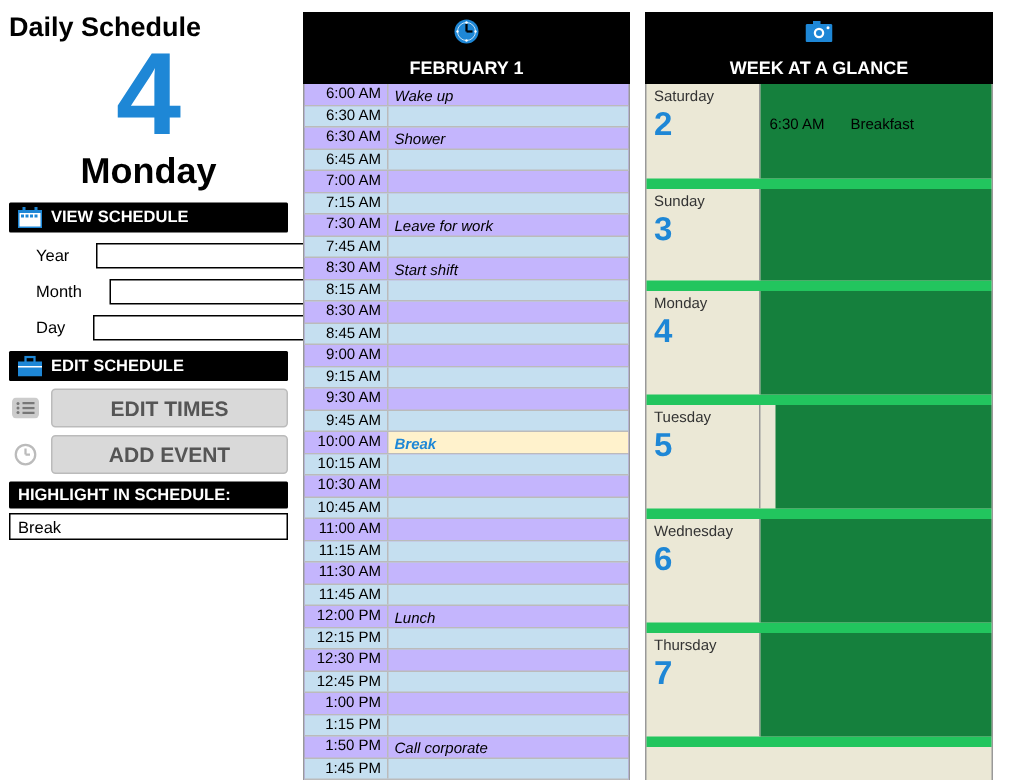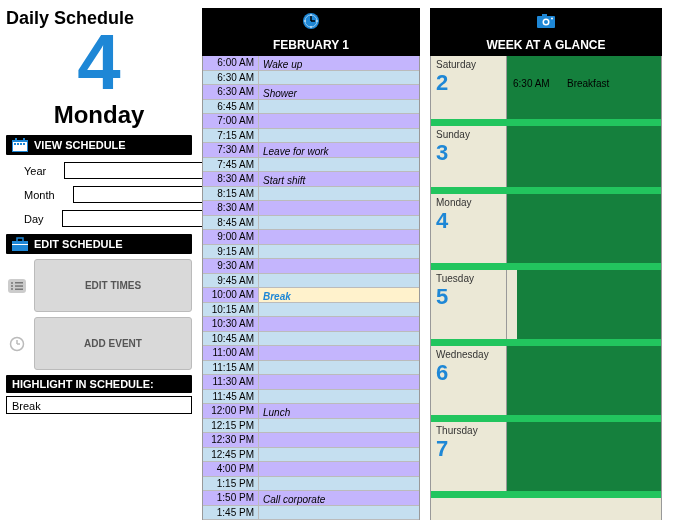--- a/index.html
+++ b/index.html
@@ -9,21 +9,21 @@
 .title { font-size: 18px; font-weight: bold; margin-bottom: 0; }
 .daynum { font-size: 78px; font-weight: bold; color: #1e87d6; text-align: center; line-height: 0.9; margin-top: -2px; }
 .dayname { font-size: 24px; font-weight: bold; text-align: center; margin-top: 4px; margin-bottom: 6px; }
 .section-header { background: #000; color: #fff; font-weight: bold; font-size: 11px; padding: 3px 6px; display: flex; align-items: center; gap: 6px; border-radius: 1px; }
 .section-header .hicon { width: 16px; height: 14px; display: inline-flex; align-items: center; justify-content: center; }
 .form-row { display: flex; align-items: center; margin: 7px 0 7px 18px; gap: 18px; }
 .form-row label { width: 44px; font-size: 11px; }
 .form-row input { flex: 1; border: 1px solid #000; height: 17px; background: #fff; font-size: 11px; padding: 0 3px; }
 .btn-row { display: flex; align-items: center; gap: 6px; margin: 5px 0; }
 .btn-row .bicon { width: 22px; height: 18px; display: inline-flex; align-items: center; justify-content: center; }
-.btn { flex: 1; background: #d9d9d9; border: 1px solid #bbb; border-radius: 3px; font-size: 10px; font-weight: bold; text-align: center; padding: 20px 0; cursor: pointer; color: #555; }
+.btn { flex: 1; background: #d9d9d9; border: 1px solid #bbb; border-radius: 3px; font-size: 14px; font-weight: bold; text-align: center; padding: 4px 0; cursor: pointer; color: #555; }
 .highlight-box { border: 1px solid #000; padding: 3px 5px; margin-top: 3px; font-size: 11px; height: 18px; }
 .middle { width: 218px; }
 .col-header { background: #000; color: #fff; font-weight: bold; font-size: 12px; padding: 4px 8px; display: flex; align-items: center; gap: 8px; flex-direction: column; }
 .col-header .chicon { width: 18px; height: 18px; display: inline-flex; align-items: center; justify-content: center; }
 .sched-body { border: 1px solid #999; border-top: none; background: #c4b5fd; overflow: hidden; height: 470px; }
 .sched-row { display: flex; border-bottom: 1px solid #bbb; height: 14.5px; font-size: 10px; }
 .sched-row .time { width: 56px; padding: 1px 4px; border-right: 1px solid #bbb; text-align: right; }
 .sched-row .event { flex: 1; padding: 3px 4px; font-style: italic; }
 .sched-row.alt { background: #c5dff0; }
 .sched-row.hl .event { background: #fff2cc; color: #1e87d6; font-weight: bold; }
@@ -238,21 +238,21 @@
         </div>
         <div class="sched-row">
           <div class="time">12:30 PM</div>
           <div class="event"></div>
         </div>
         <div class="sched-row alt">
           <div class="time">12:45 PM</div>
           <div class="event"></div>
         </div>
         <div class="sched-row">
-          <div class="time">4:00 PM</div>
+          <div class="time">1:00 PM</div>
           <div class="event"></div>
         </div>
         <div class="sched-row alt">
           <div class="time">1:15 PM</div>
           <div class="event"></div>
         </div>
         <div class="sched-row">
           <div class="time">1:50 PM</div>
           <div class="event">Call corporate</div>
         </div>

